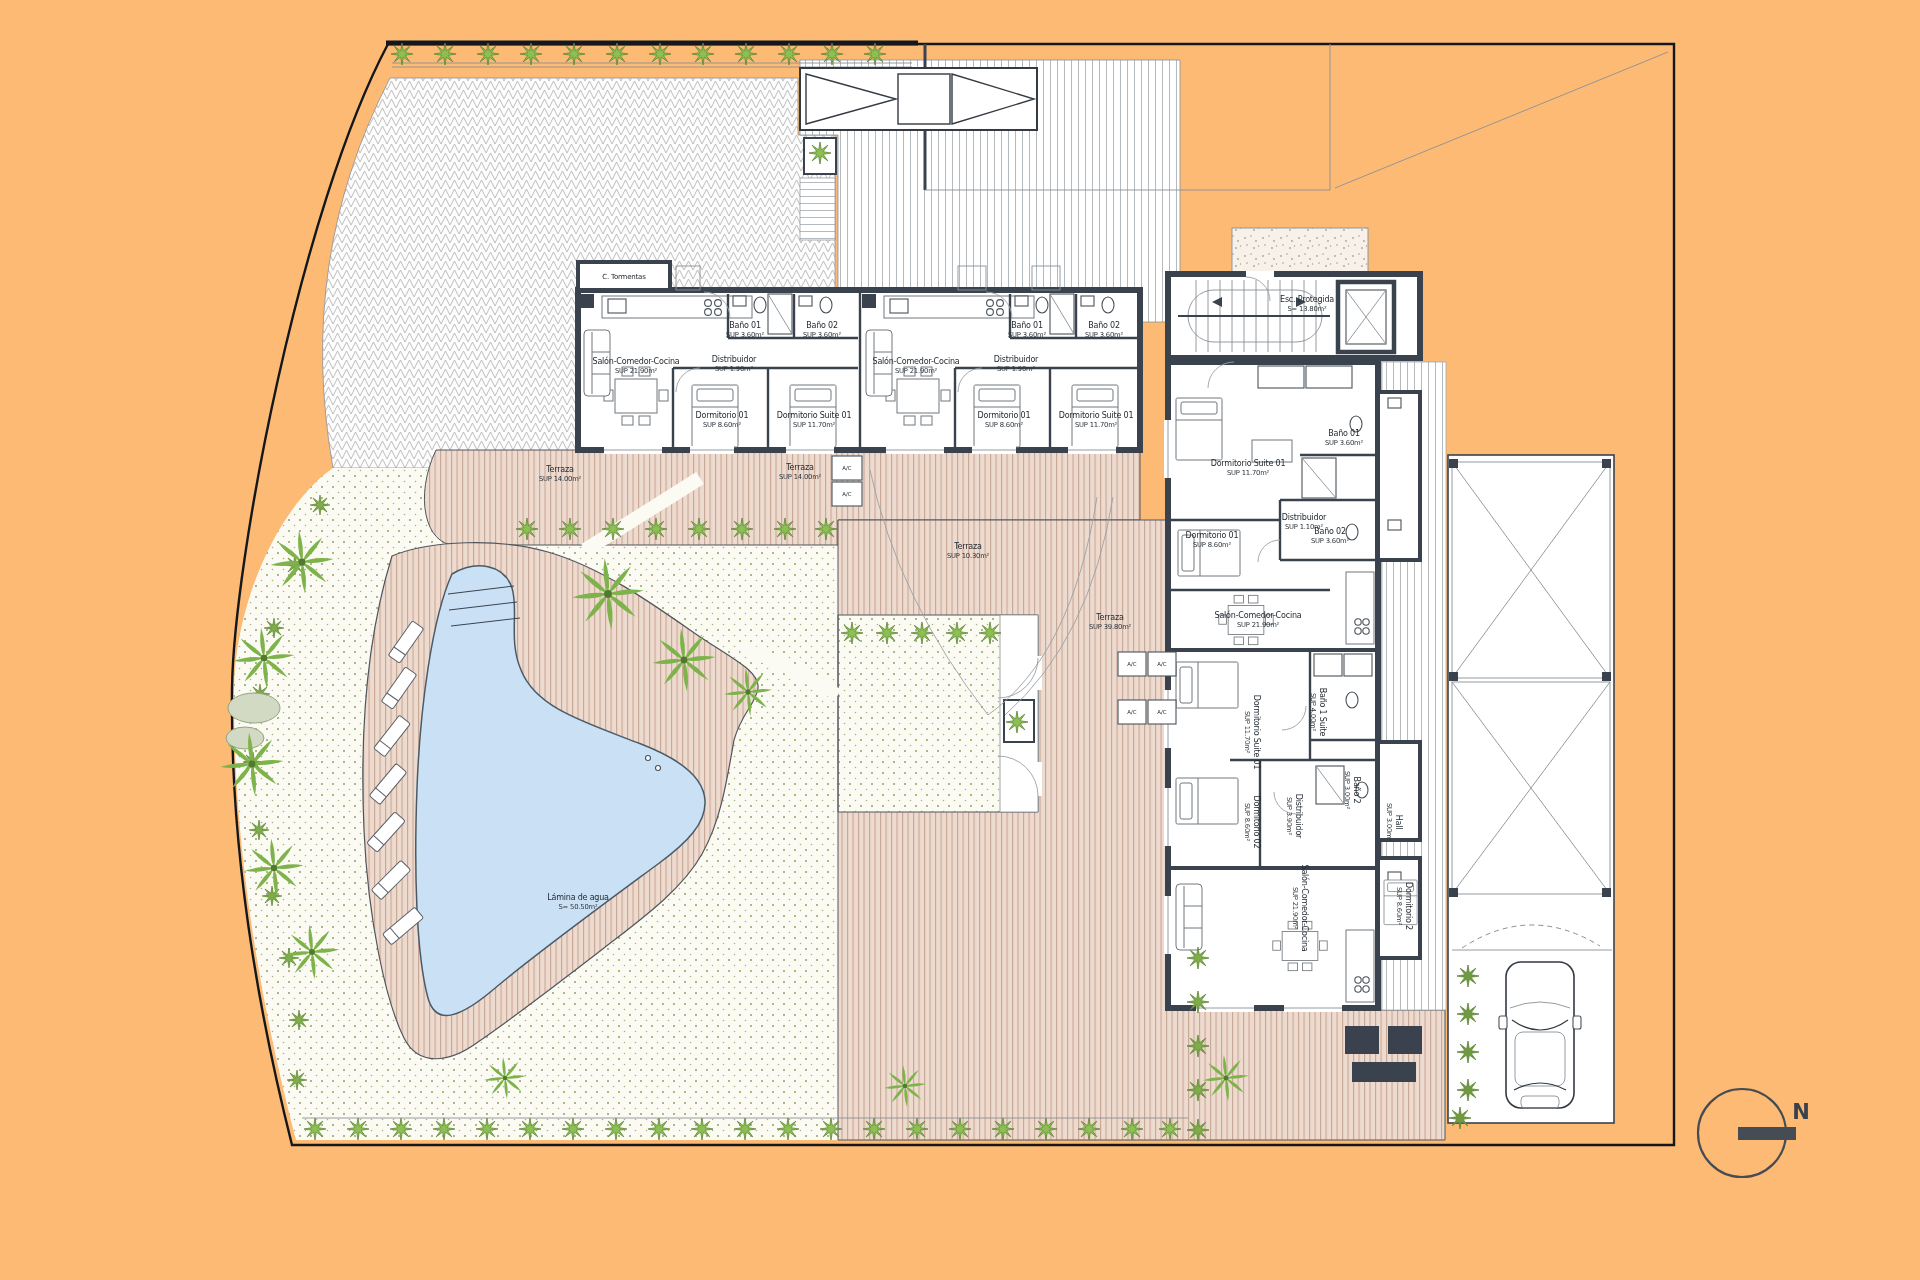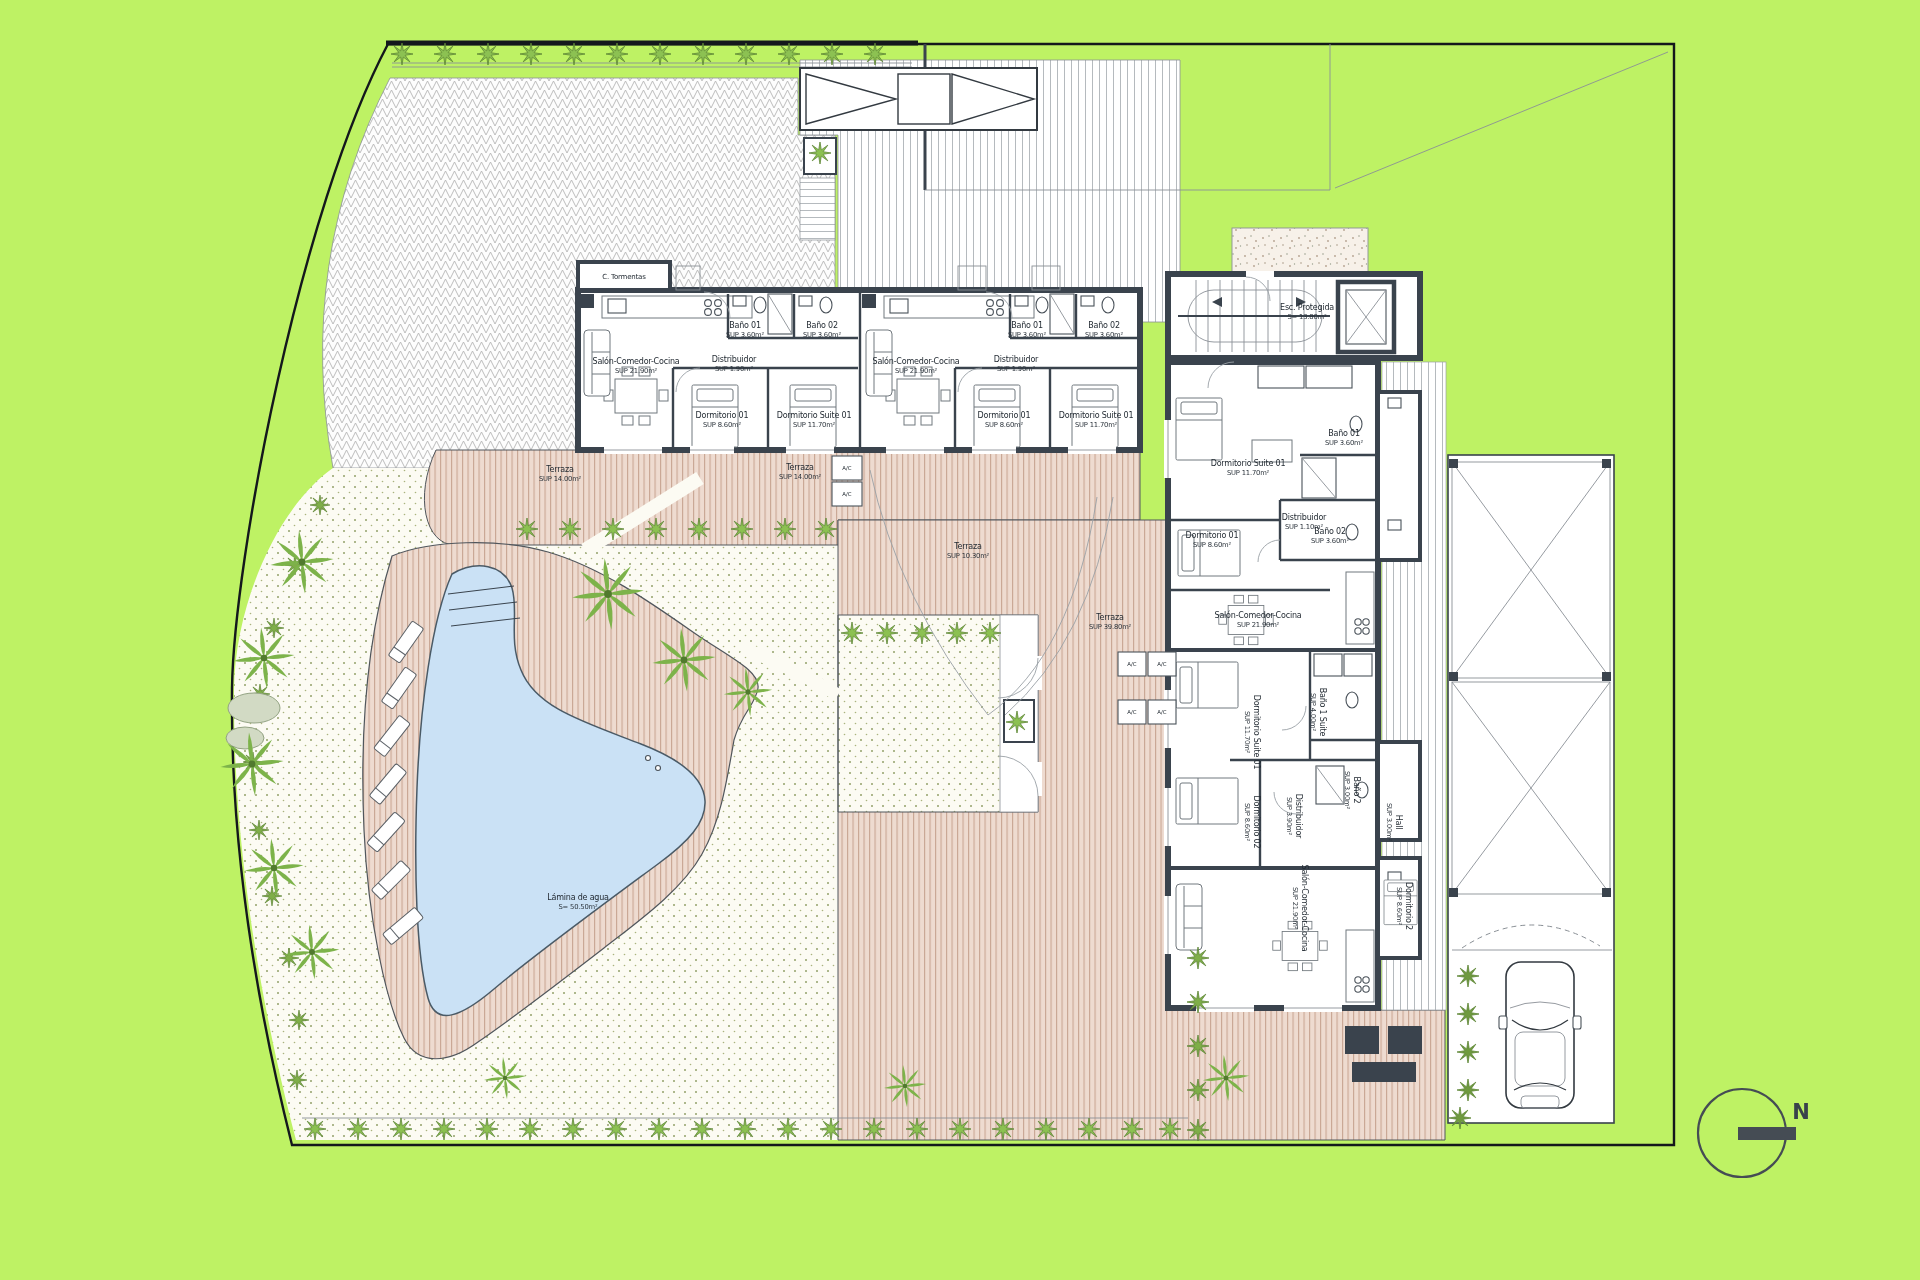--- a/index.html
+++ b/index.html
@@ -1,16 +1,16 @@
 <!DOCTYPE html>
 <html><head>
 <meta charset="utf-8">
 <style>
   html,body{margin:0;padding:0;background:#fff;}
-  .plan{position:relative;width:1920px;height:1280px;background:#bef264;overflow:hidden;
+  .plan{position:relative;width:1920px;height:1280px;background:#fdba74;overflow:hidden;
         font-family:"DejaVu Sans",sans-serif;}
   .plan svg{position:absolute;left:0;top:0;}
   .lbl{position:absolute;transform:translate(-50%,-50%);
        font:400 8px/1.25 "DejaVu Sans",sans-serif;color:#232b33;
        text-align:center;white-space:nowrap;letter-spacing:-.2px;z-index:5;}
   .lbl .a{font-size:6.8px;color:#2c343c;}
   .lbl.rot{transform:translate(-50%,-50%) rotate(90deg);}
   .lbl.tiny{font-size:5.4px;letter-spacing:0;}
   .lbl.one{font-size:7px;}
   .lbl.nmark{font:700 21px "DejaVu Sans",sans-serif;color:#39424b;}
@@ -585,21 +585,21 @@
     </div>
 <div class="lbl" style="left:1004px;top:420px">
       <div>Dormitorio 01</div>
       <div class="a">SUP 8.60m²</div>
     </div>
 <div class="lbl" style="left:1096px;top:420px">
       <div>Dormitorio Suite 01</div>
       <div class="a">SUP 11.70m²</div>
     </div>
 
-<div class="lbl" style="left:1307px;top:312px">
+<div class="lbl" style="left:1307px;top:304px">
       <div>Esc. Protegida</div>
       <div class="a">S= 13.80m²</div>
     </div>
 
 <div class="lbl" style="left:1248px;top:468px">
       <div>Dormitorio Suite 01</div>
       <div class="a">SUP 11.70m²</div>
     </div>
 <div class="lbl" style="left:1212px;top:540px">
       <div>Dormitorio 01</div>

